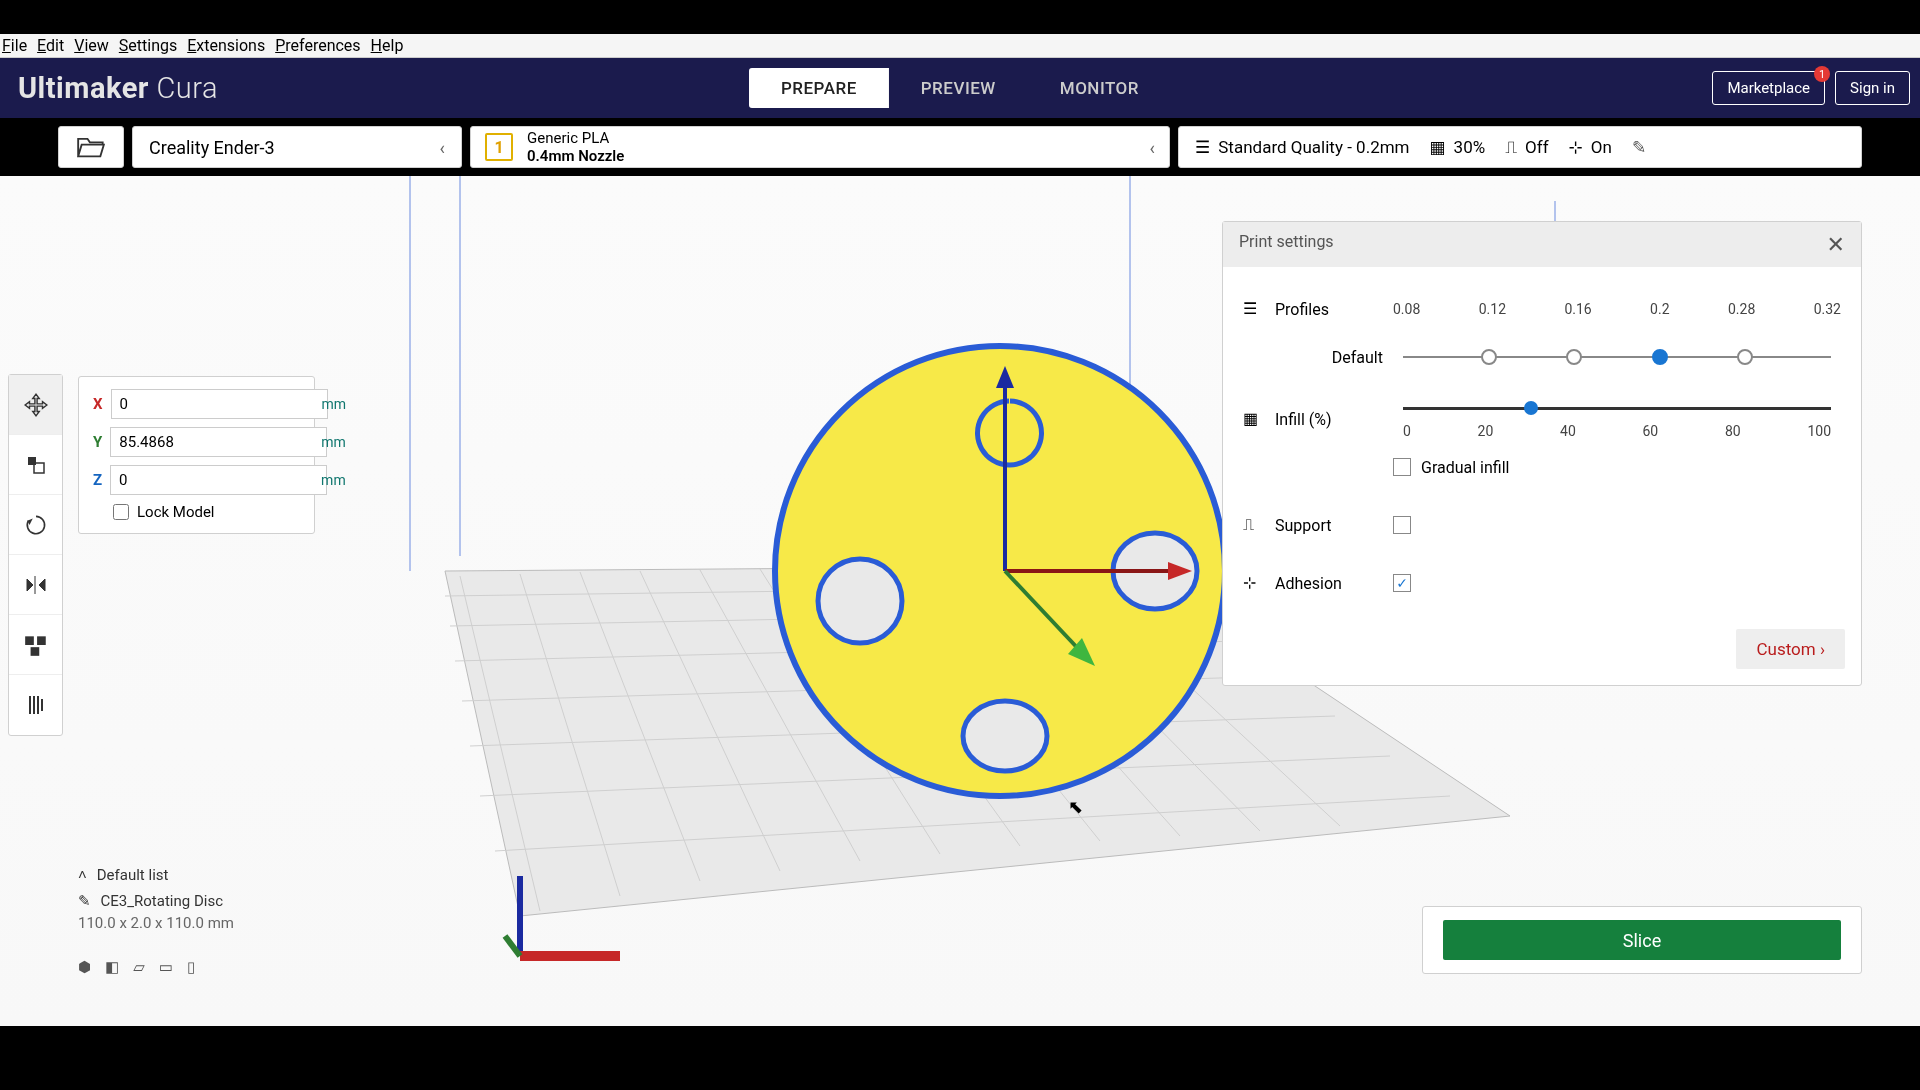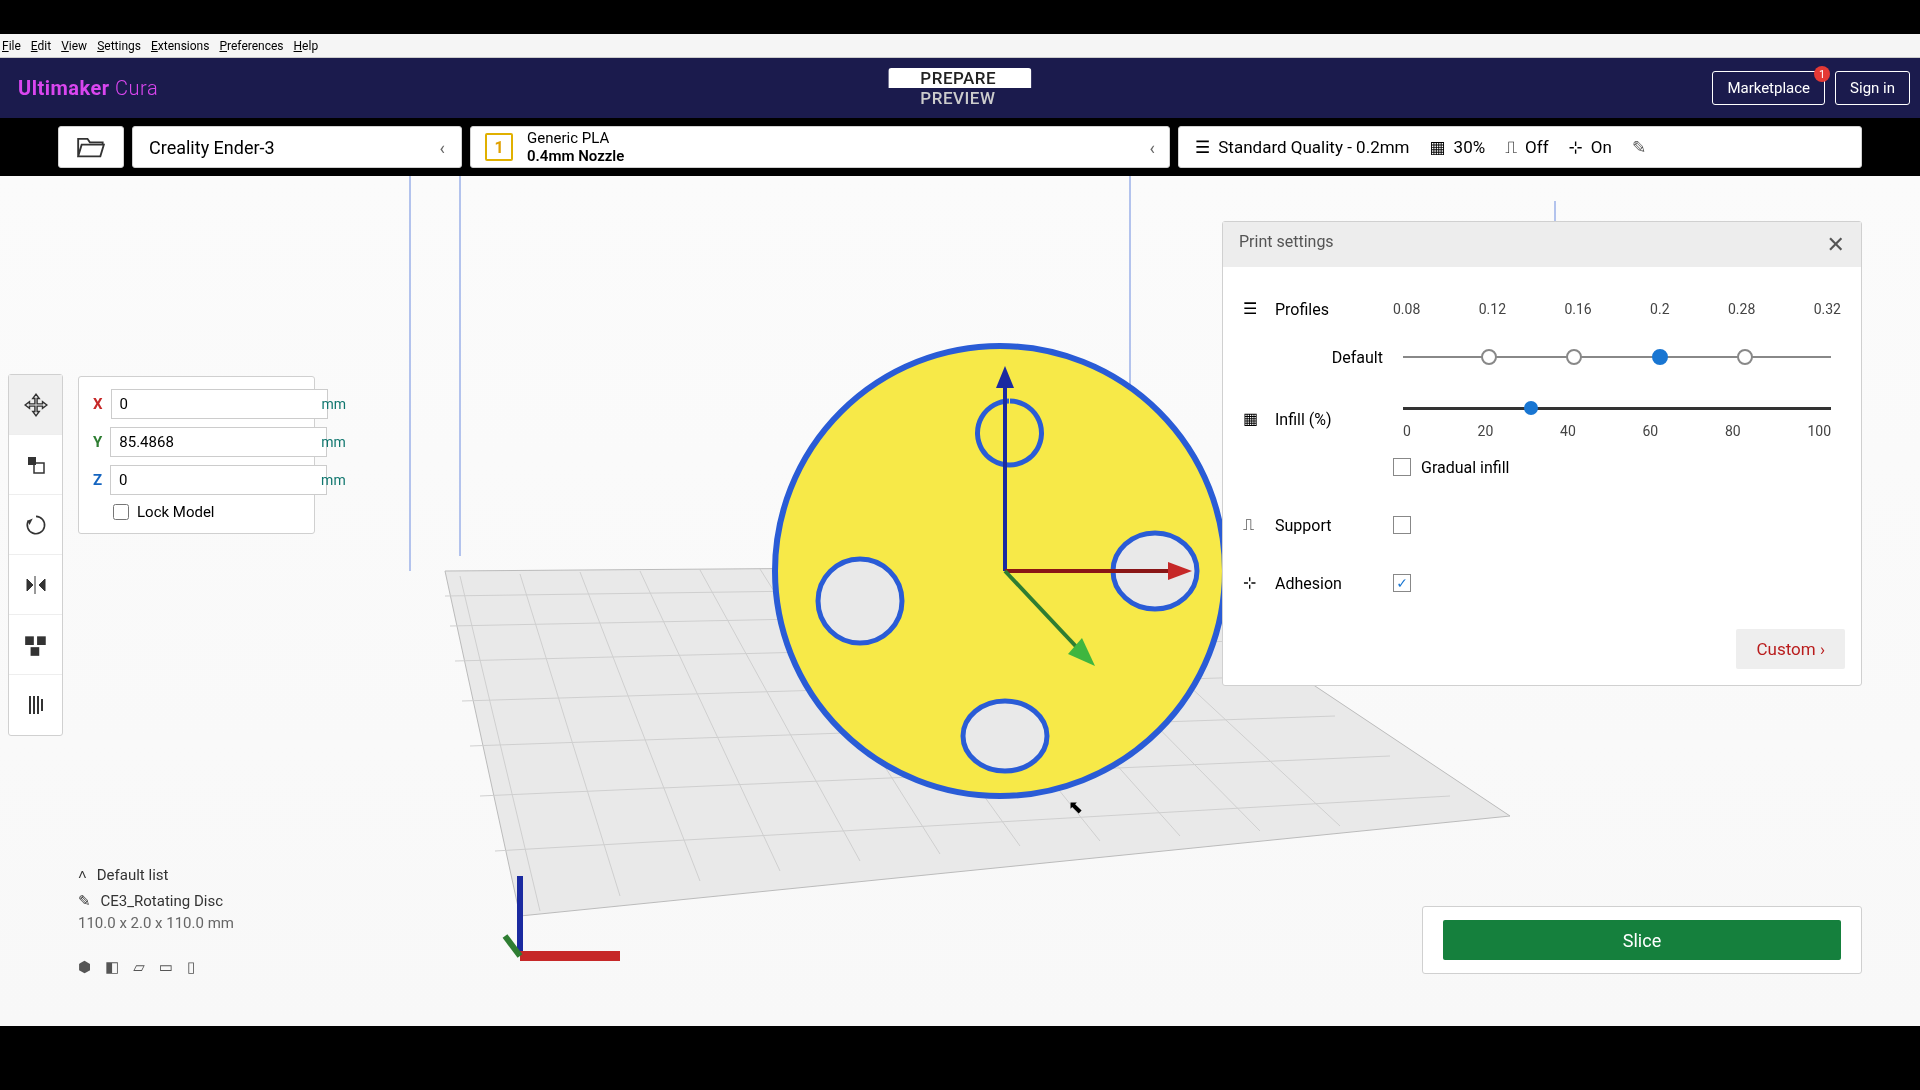--- a/index.html
+++ b/index.html
@@ -1,27 +1,27 @@
 <!DOCTYPE html>
 <html><head>
 <meta charset="utf-8">
 <style>
 * { box-sizing: border-box; margin: 0; padding: 0; font-family: -apple-system, "Segoe UI", Roboto, sans-serif; }
 body { background: #000; width: 1920px; height: 1090px; overflow: hidden; position: relative; }
 
 
-.menubar { position: absolute; top: 34px; left: 0; width: 1920px; height: 24px; background: #f5f5f5; border-bottom: 1px solid #ccc; display: flex; align-items: center; padding: 0 2px; font-size: 12px; color: #000; }
+.menubar { position: absolute; top: 34px; left: 0; width: 1920px; height: 24px; background: #f5f5f5; border-bottom: 1px solid #ccc; display: flex; align-items: center; padding: 0 2px; font-size: 16px; color: #000; }
 .menubar span { margin-right: 10px; cursor: default; text-decoration: underline; text-decoration-color: transparent; }
 .menubar span::first-letter { text-decoration: underline; }
 
 
 .topbar { position: absolute; top: 58px; left: 0; width: 1920px; height: 60px; background: #1b1b4d; display: flex; align-items: center; }
-.logo { margin-left: 18px; color: #d946ef; font-size: 20px; font-weight: 300; letter-spacing: 0.5px; }
+.logo { margin-left: 18px; color: #e5e5e5; font-size: 29px; font-weight: 300; letter-spacing: 0.5px; }
 .logo b { font-weight: 700; }
-.stage-tabs { position: absolute; left: 50%; transform: translateX(-50%); display: flex; height: 40px; border-radius: 3px; overflow: hidden; flex-direction: column; }
+.stage-tabs { position: absolute; left: 50%; transform: translateX(-50%); display: flex; height: 40px; border-radius: 3px; overflow: hidden; }
 .stage-tab { padding: 0 32px; display: flex; align-items: center; font-size: 17px; font-weight: 500; letter-spacing: 0.5px; color: #ccc; cursor: pointer; }
 .stage-tab.active { background: #fff; color: #222; }
 .top-right { position: absolute; right: 10px; display: flex; align-items: center; gap: 10px; }
 .top-btn { border: 1px solid #fff; color: #fff; background: transparent; padding: 7px 14px; font-size: 15px; border-radius: 3px; cursor: pointer; position: relative; }
 .badge { position: absolute; top: -6px; right: -6px; width: 16px; height: 16px; border-radius: 50%; background: #e53935; color: #fff; font-size: 11px; display: flex; align-items: center; justify-content: center; }
 
 
 .settingsbar { position: absolute; top: 118px; left: 0; width: 1920px; height: 58px; display: flex; align-items: stretch; padding: 8px 58px; gap: 8px; }
 .settingsbar > div { background: #fff; border: 1px solid #d0d0d0; border-radius: 3px; display: flex; align-items: center; }
 .open-btn { width: 66px; justify-content: center; }

